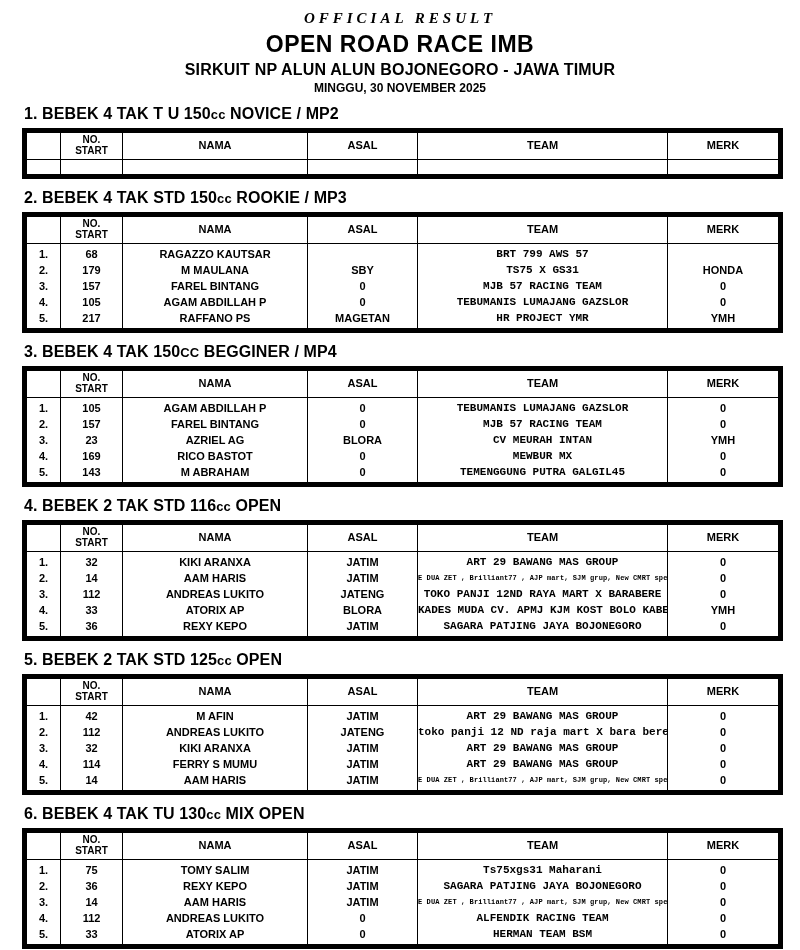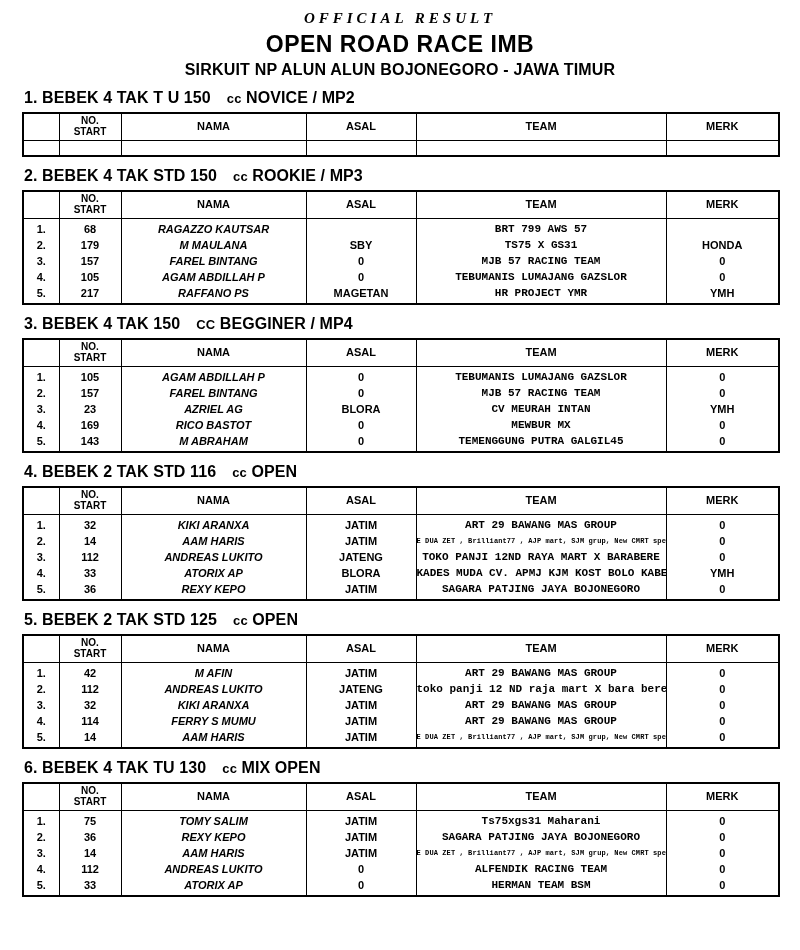--- a/index.html
+++ b/index.html
@@ -57,26 +57,25 @@
     margin-top: 10px;
   }
   .class-title {
     font-size: 16px;
     font-weight: bold;
     margin: 0 0 5px 2px;
     letter-spacing: 0.1px;
   }
   .class-title .cc {
     font-size: 13px;
-    margin-left: 16px;
   }
   table.result {
     width: 100%;
     border-collapse: collapse;
-    border: 2px solid #000000;
+    border: 5px solid #000000;
     table-layout: fixed;
   }
   table.result thead th {
     border: 1px solid #000;
     font-size: 10px;
     font-weight: bold;
     padding: 2px 0 3px 0;
     text-align: center;
     vertical-align: middle;
     line-height: 1.05;
@@ -107,21 +106,21 @@
   col.c-asal  { width: 110px; }
   col.c-team  { width: 250px; }
   col.c-merk  { width: 113px; }
 
   td.pos {
     text-align: left;
     padding-left: 12px;
     font-weight: bold;
   }
   td.no   { font-weight: bold; }
-  td.nama { font-weight: bold; font-style: italic; }
+  td.nama { font-weight: bold; }
   td.asal { font-weight: bold; }
   td.team { font-weight: bold; font-family: Liberation Mono, monospace; }
   td.merk { font-weight: normal; }
   td.team.tiny {
     font-size: 7px;
     font-weight: bold;
     letter-spacing: 0.1px;
   }
   .empty-body td {
     height: 6px;
@@ -134,20 +133,21 @@
 </style>
 </head>
 <body>
 
 <div class="page">
 
   <div class="doc-header">
     <div class="official">OFFICIAL  RESULT</div>
     <div class="main-title">OPEN ROAD RACE IMB</div>
     <div class="sub-title">SIRKUIT NP ALUN ALUN BOJONEGORO - JAWA TIMUR</div>
+    <div class="date-line">MINGGU, 30 NOVEMBER 2025</div>
   </div>
 
   <div id="classes">
       <div class="class-block">
         <div class="class-title">1. BEBEK 4 TAK T U 150<span class="cc">cc</span> NOVICE / MP2</div>
         <table class="result">
           <colgroup>
             <col class="c-pos">
             <col class="c-no">
             <col class="c-nama">

